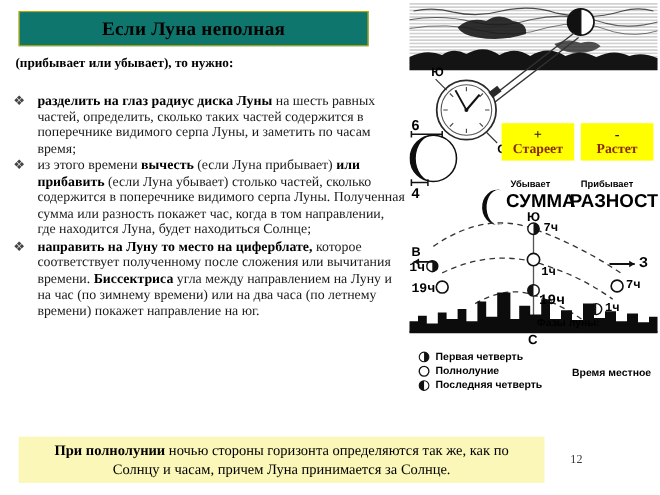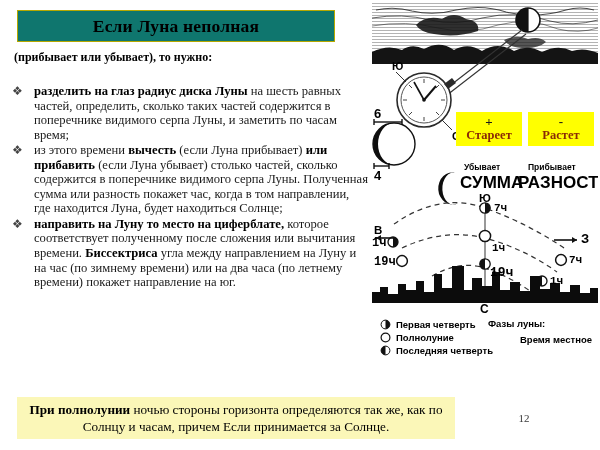--- a/index.html
+++ b/index.html
@@ -74,21 +74,21 @@
     font-size: 12px;
     line-height: 14.5px;
     color: #444;
   }
   .bullet-item b { font-weight: bold; color: #000; }
 
   
   #bottom-banner {
     position: absolute;
     left: 17px; top: 397px;
-    width: 438px; height: 42px;
+    width: 478px; height: 42px;
     background: #fbf7b8;
     box-sizing: border-box;
     display: flex;
     flex-direction: column;
     align-items: center;
     justify-content: center;
     padding: 0 8px;
   }
   #bottom-banner .line {
     font-family: "Liberation Serif", serif;
@@ -210,21 +210,21 @@
     line-height: 13px;
     white-space: nowrap;
   }
   .legend-glyph {
     position: absolute;
     left: 2px; top: 1px;
     width: 11px; height: 11px;
   }
   #legend-title {
     position: absolute;
-    left: 76px; top: 316px;
+    left: 76px; top: 286px;
     font-family: "Liberation Sans", sans-serif;
     font-weight: bold;
     font-size: 9.5px;
     color: #000;
     margin-left: 40px;
   }
   #local-time {
     position: absolute;
     left: 132px; top: 332px;
     font-family: "Liberation Sans", sans-serif;
@@ -261,21 +261,21 @@
     <div class="bullet-item">
       <span class="bullet-mark">❖</span>
       <b>направить на Луну то место на циферблате,</b><span> которое соответствует полученному после сложения или вычитания времени. </span><b>Биссектриса</b><span> угла между направлением на Луну и на час (по зимнему времени) или на два часа (по летнему времени) покажет направление на юг.</span>
     </div>
 
   </div>
 </div>
 
 <div id="bottom-banner">
   <div class="line"><b>При полнолунии</b><span> ночью стороны горизонта определяются так же, как по</span></div>
-  <div class="line">Солнцу и часам, причем Если принимается за Солнце.</div>
+  <div class="line">Солнцу и часам, причем Луна принимается за Солнце.</div>
 </div>
 
 <div id="page-number">12</div>
 
 <div id="diagram">
 
   <svg width="226" height="310" viewBox="0 0 226 310">
     <defs>
       <clipPath id="skyclip">
           <rect x="0" y="0" width="226" height="62"></rect>

